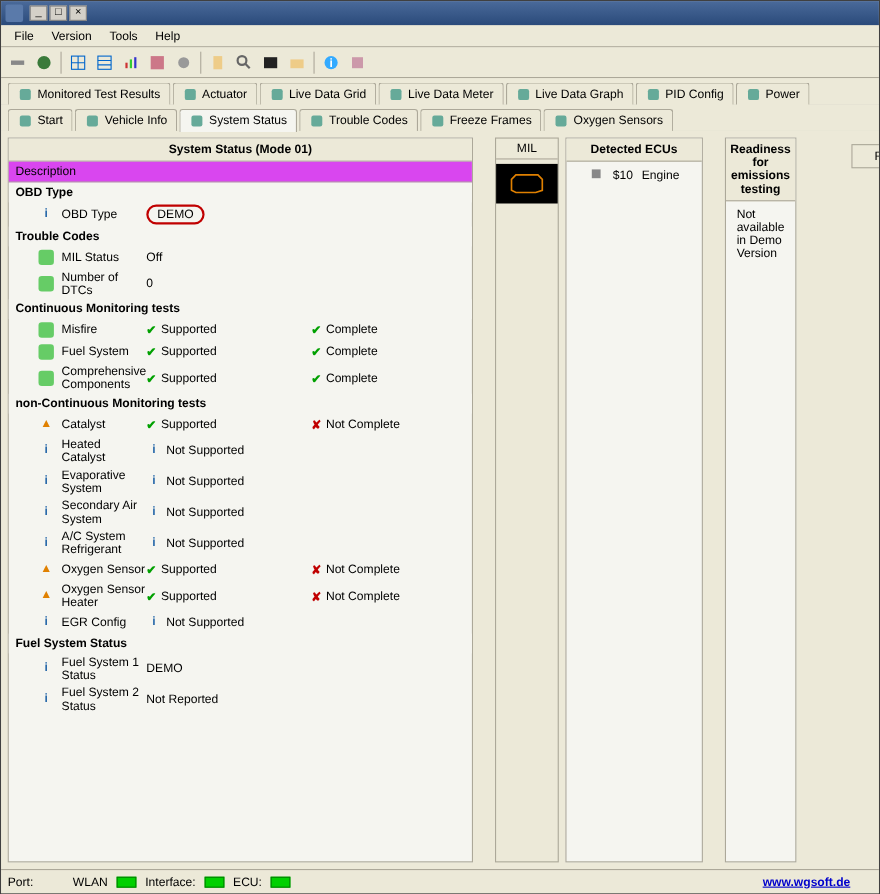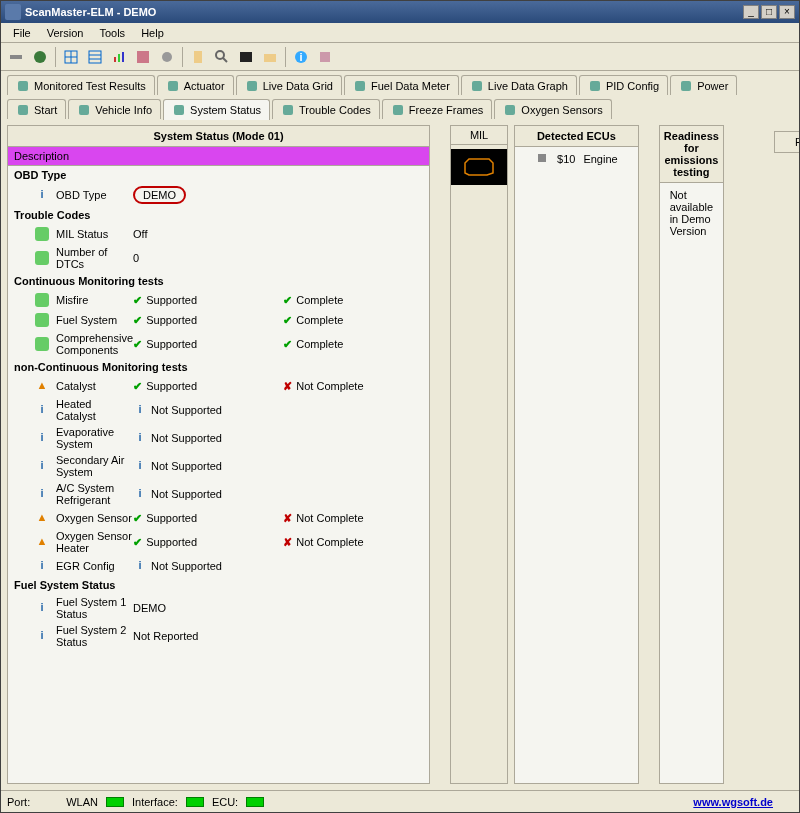--- a/index.html
+++ b/index.html
@@ -49,21 +49,20 @@
 .ig { width:14px; height:14px; background:#6c6; border-radius:3px; }
 .ii { width:14px; height:14px; color:#2a6aaa; font-weight:bold; text-align:center; }
 .iw { width:14px; height:14px; color:#e08000; font-weight:bold; text-align:center; }
 </style>
 </head>
 <body>
 
 <div class="window">
   <div class="titlebar">
     <div class="icon"></div>
-    <div class="title">ScanMaster-ELM - DEMO</div>
     <div class="winbtn">_</div>
     <div class="winbtn">□</div>
     <div class="winbtn">×</div>
   </div>
 
   <div class="menubar">
     <div class="menuitem">File</div>
     <div class="menuitem">Version</div>
     <div class="menuitem">Tools</div>
     <div class="menuitem">Help</div>
@@ -164,21 +163,21 @@
       <div class="tab">
         <span class="ticon"><svg width="14" height="14">
             <rect x="2" y="2" width="10" height="10" fill="#6a9" rx="2"></rect>
           </svg></span>
         <span>Live Data Grid</span>
       </div>
       <div class="tab">
         <span class="ticon"><svg width="14" height="14">
             <rect x="2" y="2" width="10" height="10" fill="#6a9" rx="2"></rect>
           </svg></span>
-        <span>Fuel Data Meter</span>
+        <span>Live Data Meter</span>
       </div>
       <div class="tab">
         <span class="ticon"><svg width="14" height="14">
             <rect x="2" y="2" width="10" height="10" fill="#6a9" rx="2"></rect>
           </svg></span>
         <span>Live Data Graph</span>
       </div>
       <div class="tab">
         <span class="ticon"><svg width="14" height="14">
             <rect x="2" y="2" width="10" height="10" fill="#6a9" rx="2"></rect>

